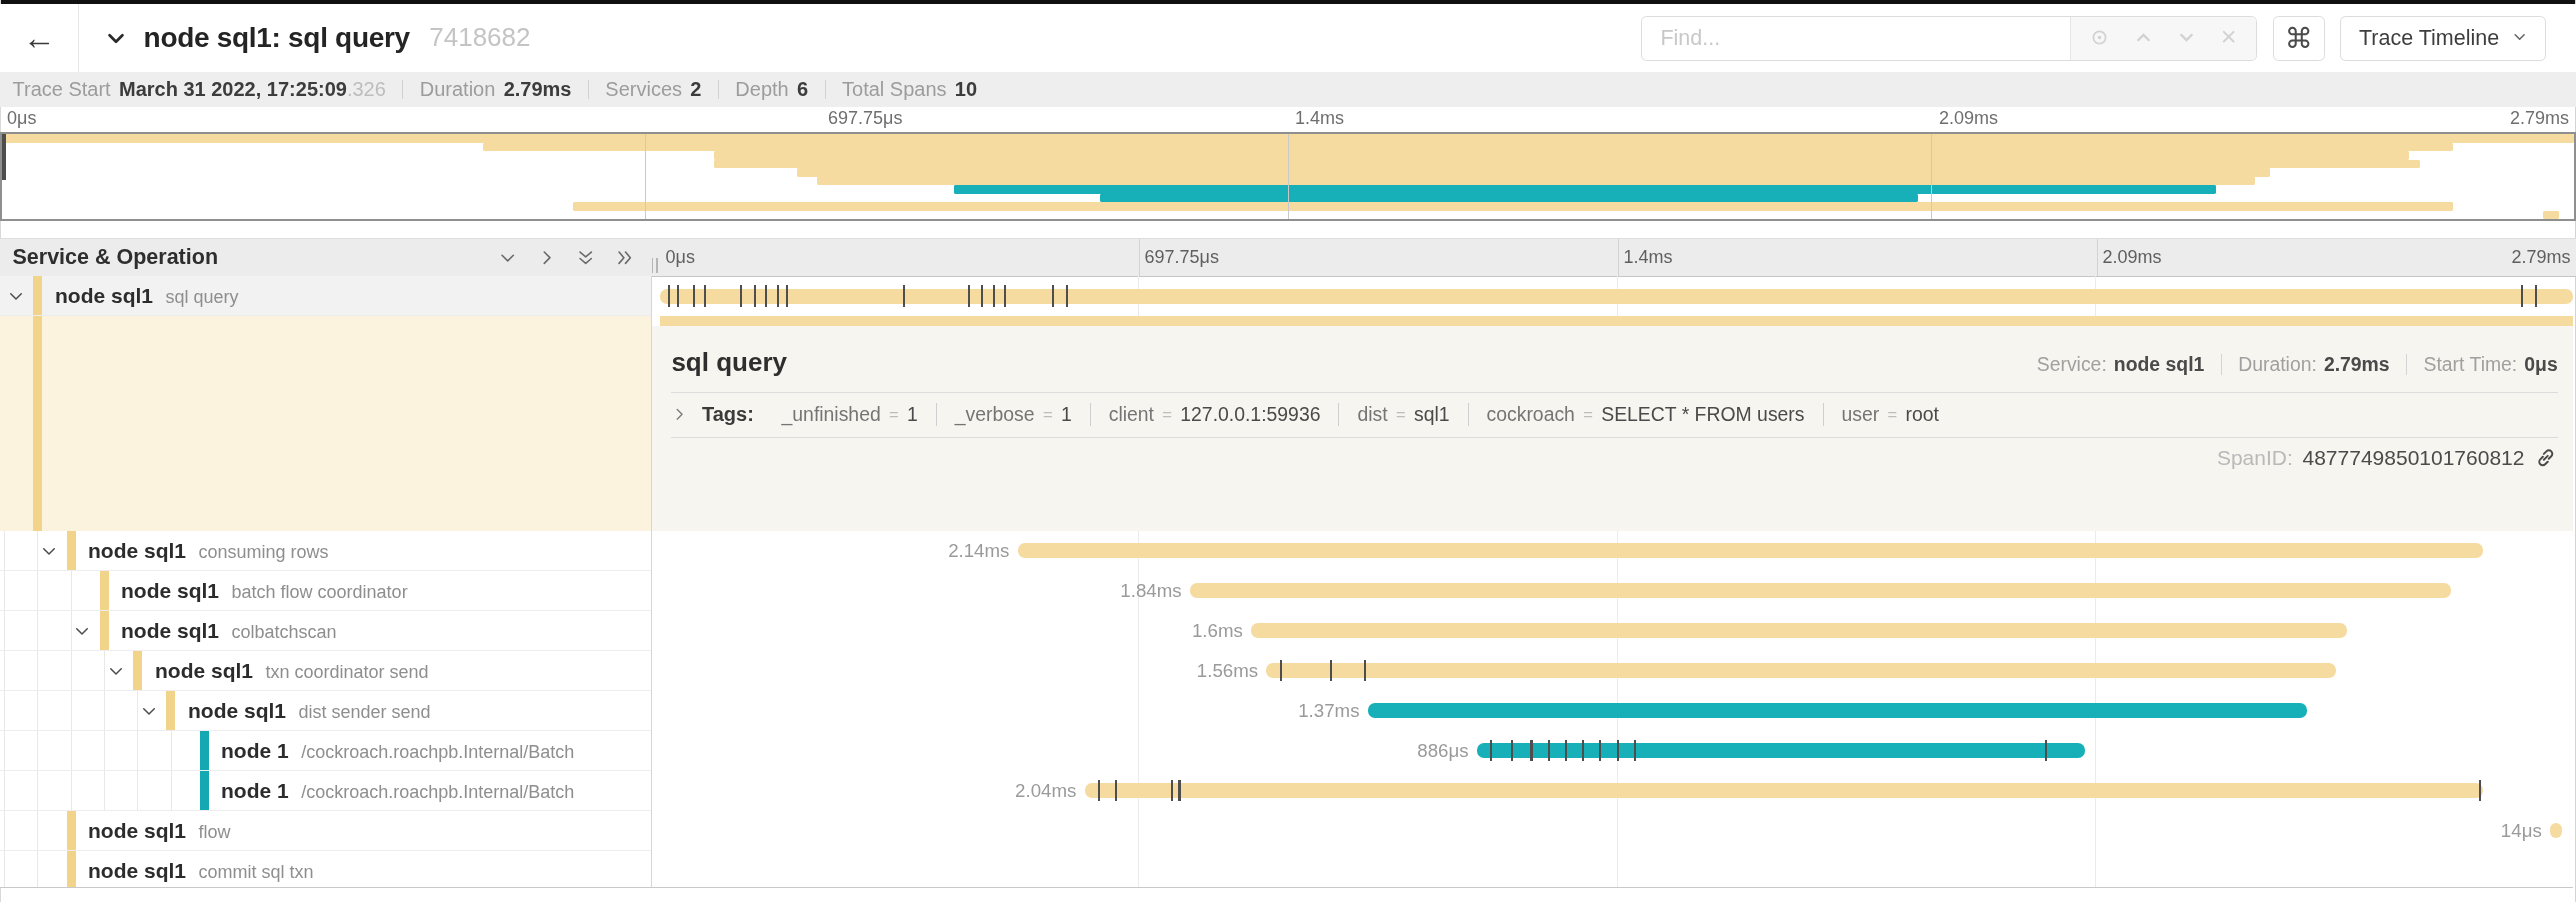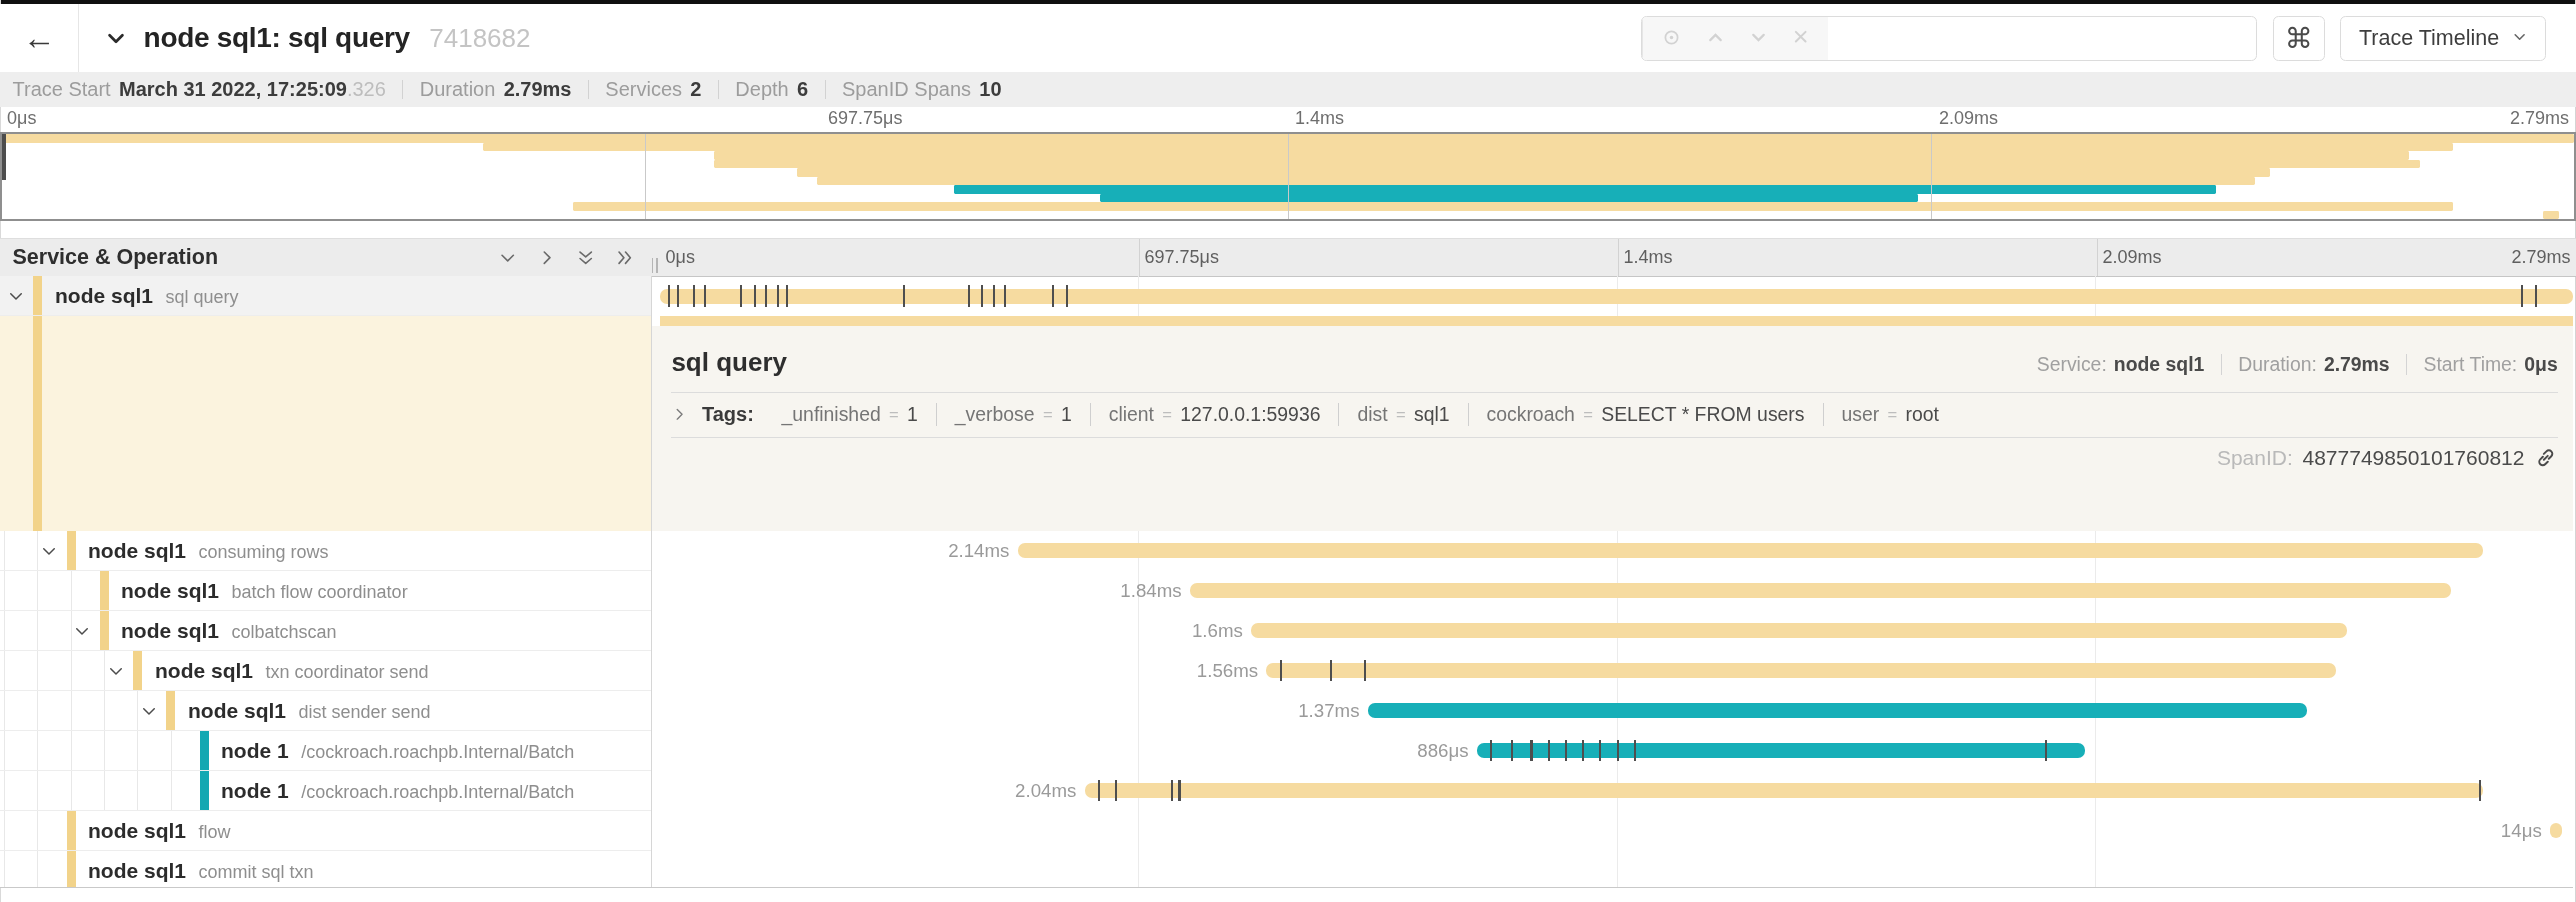--- a/index.html
+++ b/index.html
@@ -6,21 +6,21 @@
   .app{position:relative;width:2576px;height:903px;background:#fff;overflow:hidden;
        font-family:"Liberation Sans",sans-serif;color:#333;}
   .edge-l{position:absolute;left:0;top:0;bottom:0;width:0.7px;background:#d9d9d9;}
   .edge-r{position:absolute;right:0;top:0;bottom:0;width:1.4px;background:#d4d4d4;}
   .topline{position:absolute;top:0;left:0;right:0;height:4.2px;background:#101010;}
 
   
   .hdr{position:absolute;top:4.2px;left:0;right:0;height:68px;background:#fff;display:flex;align-items:center;}
   .back-col{width:78px;height:100%;border-right:0.7px solid #e6e6e6;display:flex;align-items:center;justify-content:center;
             font-size:33px;color:#3a3a3a;cursor:pointer;}
-  .title-wrap{display:flex;align-items:center;margin-left:26px;gap:16.6px;}
+  .title-wrap{display:flex;margin-left:26px;gap:16.6px;}
   .t-chev{display:flex;align-items:center;}
   .h1{font-size:28px;font-weight:700;color:#242424;letter-spacing:-0.3px;white-space:nowrap;}
   .trace-id{font-size:26px;color:#c4c4c4;font-weight:400;margin-left:2.8px;}
   .controls{margin-left:auto;display:flex;align-items:center;gap:15.3px;padding-right:30px;}
   .find{display:flex;height:43px;width:614px;border:0.7px solid #dcdcdc;border-radius:5.5px;overflow:hidden;background:#fff;}
   .find input{flex:1;border:none;outline:none;padding:0 18px;font-size:21.5px;color:#444;background:transparent;
               font-family:"Liberation Sans",sans-serif;}
   .find input::placeholder{color:#c8c8c8;}
   .addon{width:171px;background:#f7f7f7;border-left:0.7px solid #e6e6e6;display:flex;align-items:center;
          justify-content:space-around;padding:0 7px;}
@@ -136,20 +136,21 @@
       <span class="t-chev">
         <svg width="22" height="22" viewBox="0 0 24 24" fill="none" stroke="#2b2b2b" stroke-width="3" stroke-linecap="round" stroke-linejoin="round">
             <path d="M5 9l7 7 7-7"></path>
           </svg>
       </span>
       <span class="h1">node sql1: sql query</span>
       <span class="trace-id">7418682</span>
     </div>
     <div class="controls">
       <div class="find">
+        <input placeholder="Find..." style="">
         <div class="addon">
           <span>
             <svg width="21" height="21" viewBox="0 0 24 24" fill="none" stroke="#d2d2d2" stroke-width="2">
                 <circle cx="12" cy="12" r="7"></circle>
                 <circle cx="12" cy="12" r="2" fill="#d2d2d2" stroke="none"></circle>
               </svg></span>
           <span>
             <svg width="21" height="21" viewBox="0 0 24 24" fill="none" stroke="#d2d2d2" stroke-width="2.5" stroke-linecap="round">
                 <path d="M6 15l6-6 6 6"></path>
               </svg></span>
@@ -189,21 +190,21 @@
       </span>
     <span class="stat">
         <span class="lbl">Services</span>
         <span class="val">2</span>
       </span>
     <span class="stat">
         <span class="lbl">Depth</span>
         <span class="val">6</span>
       </span>
     <span class="stat">
-        <span class="lbl">SpanID Spans</span>
+        <span class="lbl">Total Spans</span>
         <span class="val">10</span>
       </span>
   </div>
 
   <div class="mini-labels">
     <span class="ml0">0μs</span>
     <span class="ml1">697.75μs</span>
     <span class="ml2">1.4ms</span>
     <span class="ml3">2.09ms</span>
     <span class="ml4">2.79ms</span>

